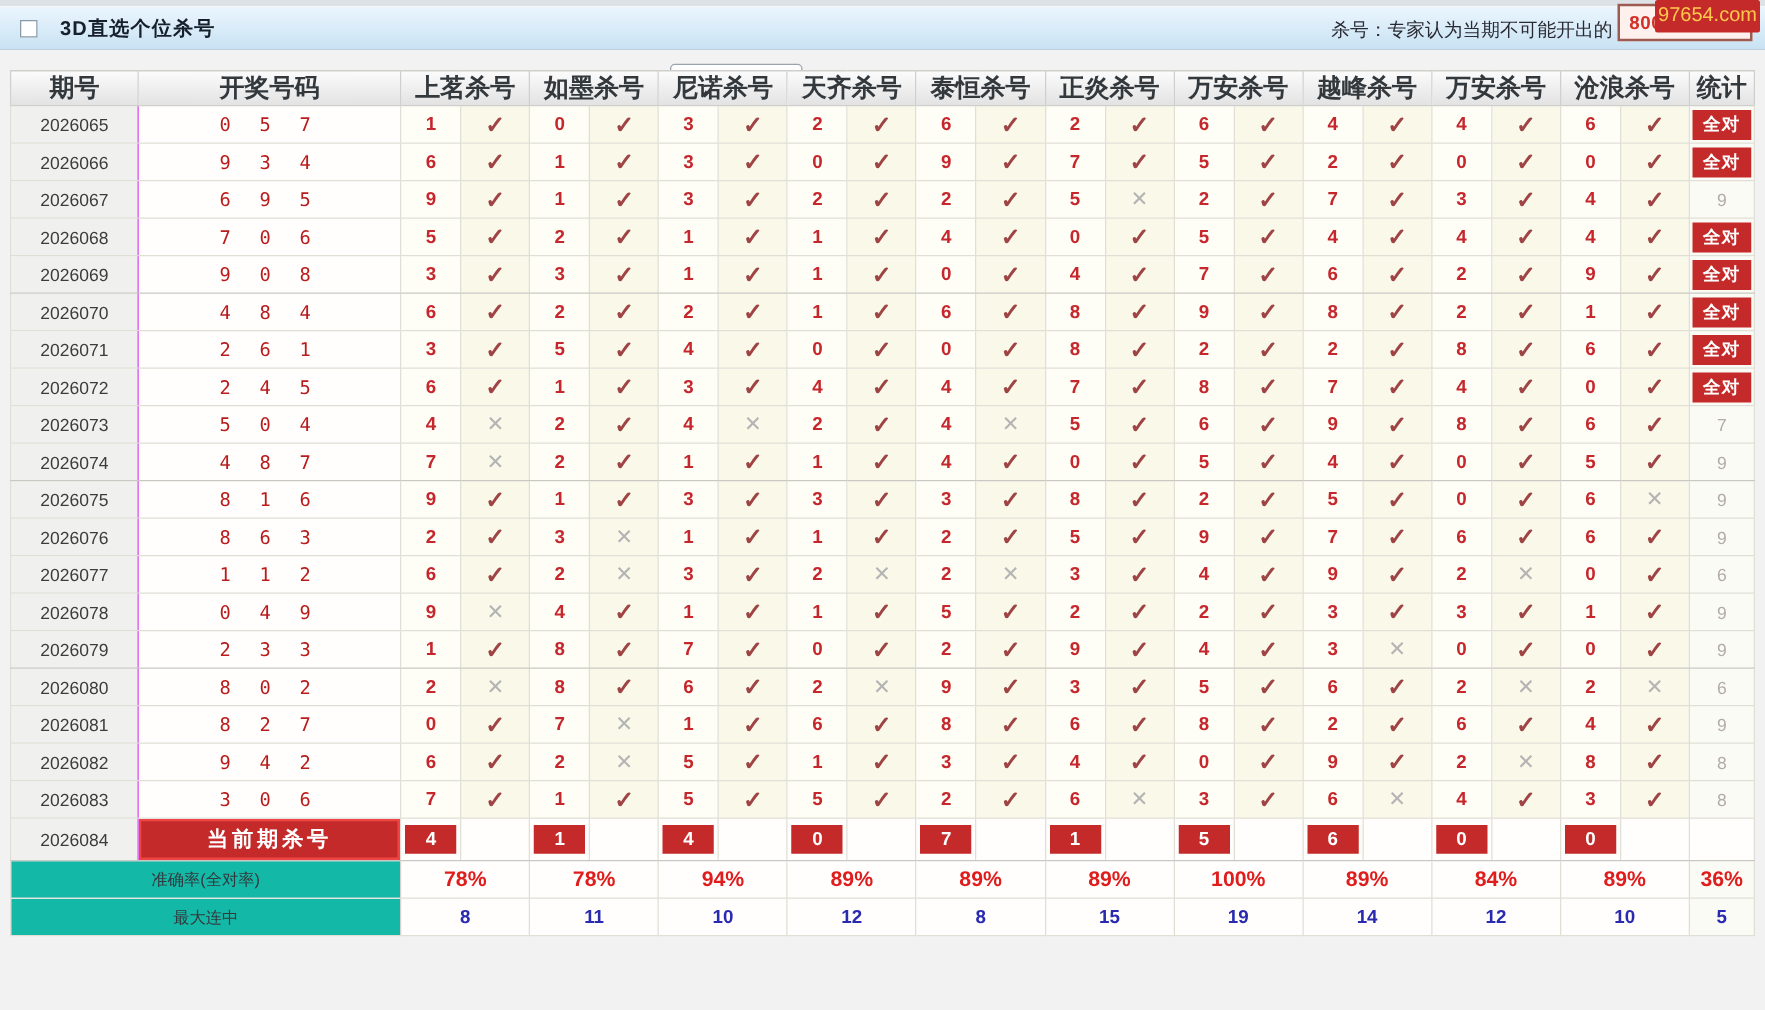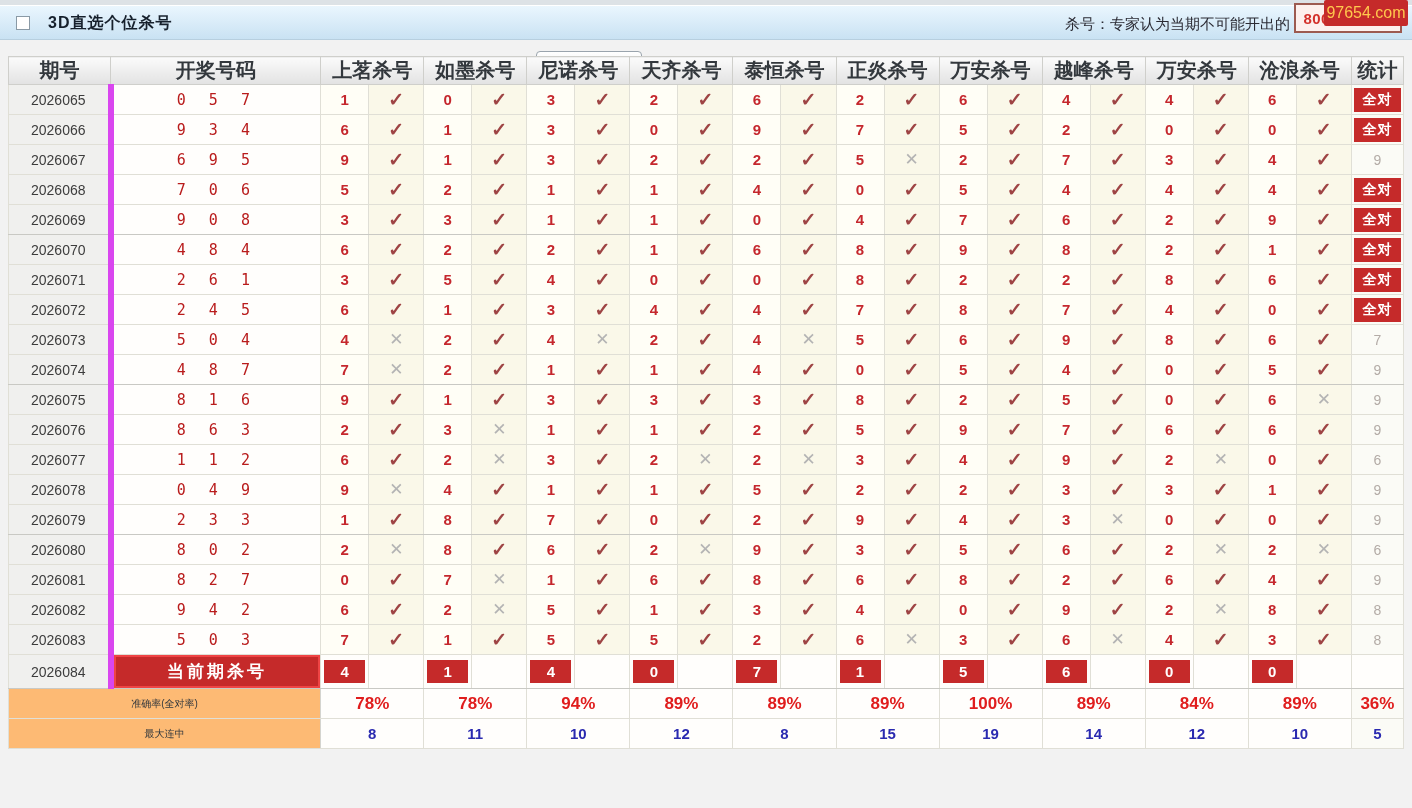--- a/index.html
+++ b/index.html
@@ -35,21 +35,21 @@
   
   .tblwrap { position: absolute; left: 8px; top: 56px; width: 1396px; }
   table { width: 100%; border-collapse: collapse; background: #fffefb;
           border: 1px solid #c6c6c2; table-layout: fixed; }
   th, td { border: 1px solid #e0dfd6; text-align: center; overflow: hidden; white-space: nowrap; }
   th { height: 28px; background: linear-gradient(#fbfbfb, #e2e2e2); font-size: 20px;
        color: #33383d; font-weight: bold; border-color: #cfcfcb; }
   tbody td { height: 30px; }
   tbody tr:nth-child(5n) td { border-bottom-color: #c9c9c4; }
 
-  td.period { background: #f0f0ee; color: #3c3c3c; font-size: 14px; border-right: 6px solid #d946ef; }
+  td.period { background: #f0f0ee; color: #3c3c3c; font-size: 14px; border-right: 1px solid #d946ef; }
   td.draw { background: #fffefc; color: #b91c1c; font-size: 15px;
             font-family: "DejaVu Sans Mono", monospace; letter-spacing: 7px; }
   td.kill { background: #fffef6; color: var(--kill-red, #c5272d); font-size: 15px; font-weight: bold; }
   td.mark { background: #faf8e9; }
   td.mark .chk { color: var(--check-col, #9e4444); font-size: 19px; font-weight: bold; }
   td.mark .crs { color: var(--cross-col, #b4b4b4); font-size: 17px; }
   td.stat { background: #fbfbf6; color: #b3aba6; font-size: 14px; padding: 1px; }
   td.stat .badge { display: block; margin: 1px; padding: 3px 0; background: var(--accent-red, #c52a2a);
                    color: #fff; font-size: 14px; font-weight: bold; letter-spacing: 1px; }
 
@@ -58,21 +58,21 @@
   td.banner { background: #ef4444; padding: 2px; }
   td.banner .bn { background: var(--accent-red, #c52a2a); color: #fff; font-size: 17px;
                   font-weight: bold; letter-spacing: 3px; padding: 3px 0; }
   td.curkill { background: #fffefc; padding: 2px; }
   td.curkill .kb { background: var(--accent-red, #c52a2a); color: #fff; font-size: 15px;
                    font-weight: bold; padding: 3px 0; margin: 0 1px; }
   td.blank { background: #fffefc; }
 
   
   tfoot td { height: 30px; }
-  td.flabel { background: #fdba74; color: #33383d; font-size: 10px; border-right: 1px solid #d4d4cf; }
+  td.flabel { background: #14b8a6; color: #33383d; font-size: 13px; border-right: 1px solid #d4d4cf; }
   td.fval { background: #fffefc; }
   .pct td.fval, .pct td.fstat { color: var(--pct-red, #e01d1d); font-size: 17px; font-weight: bold; }
   .streak td.fval, .streak td.fstat { color: var(--streak-blue, #2a2ab0); font-size: 15px; font-weight: bold; }
   td.fstat { background: #fbfbf6; }
 </style>
 </head>
 <body>
 
 <div class="page">
   <div class="topstrip"></div>
@@ -593,21 +593,21 @@
             <td class="kill">9</td>
             <td class="mark"><span class="chk">✓</span></td>
             <td class="kill">2</td>
             <td class="mark"><span class="crs">✕</span></td>
             <td class="kill">8</td>
             <td class="mark"><span class="chk">✓</span></td>
             <td class="stat">8</td>
           </tr>
           <tr>
             <td class="period">2026083</td>
-            <td class="draw">5 0 3</td>
+            <td class="draw">3 0 6</td>
             <td class="kill">7</td>
             <td class="mark"><span class="chk">✓</span></td>
             <td class="kill">1</td>
             <td class="mark"><span class="chk">✓</span></td>
             <td class="kill">5</td>
             <td class="mark"><span class="chk">✓</span></td>
             <td class="kill">5</td>
             <td class="mark"><span class="chk">✓</span></td>
             <td class="kill">2</td>
             <td class="mark"><span class="chk">✓</span></td>

